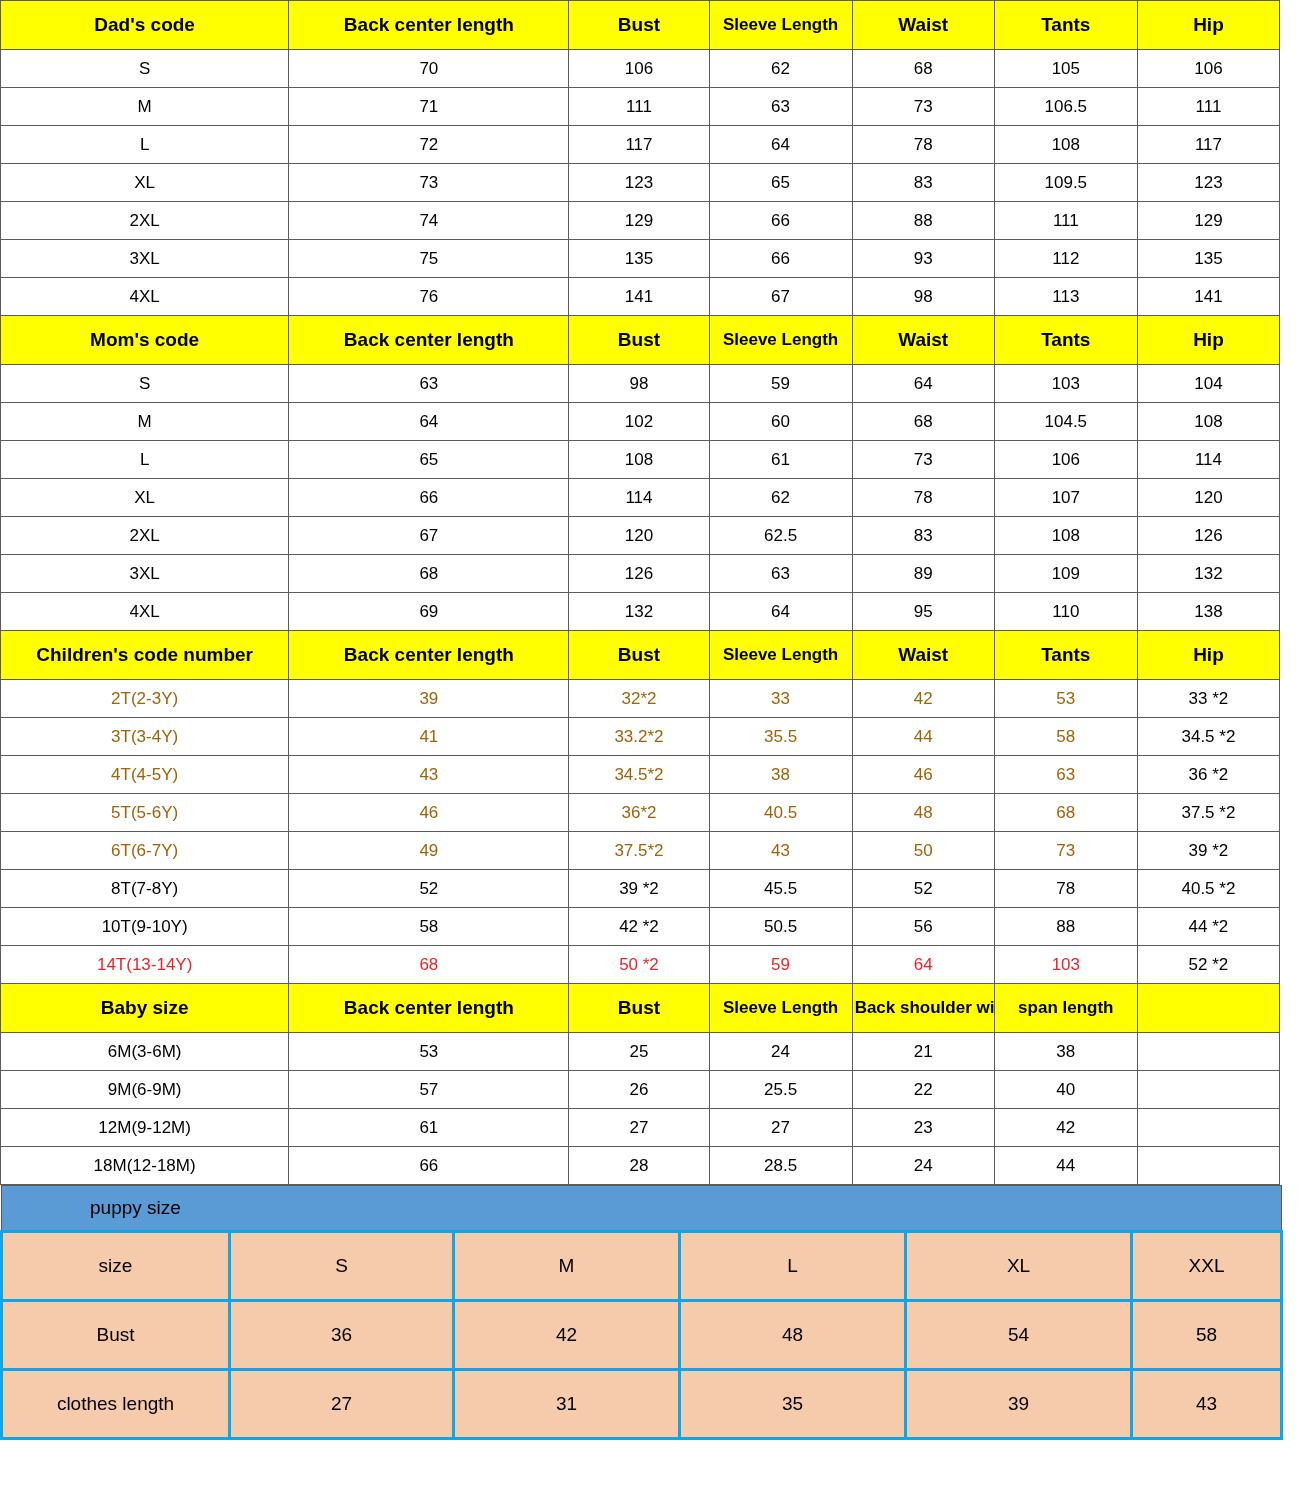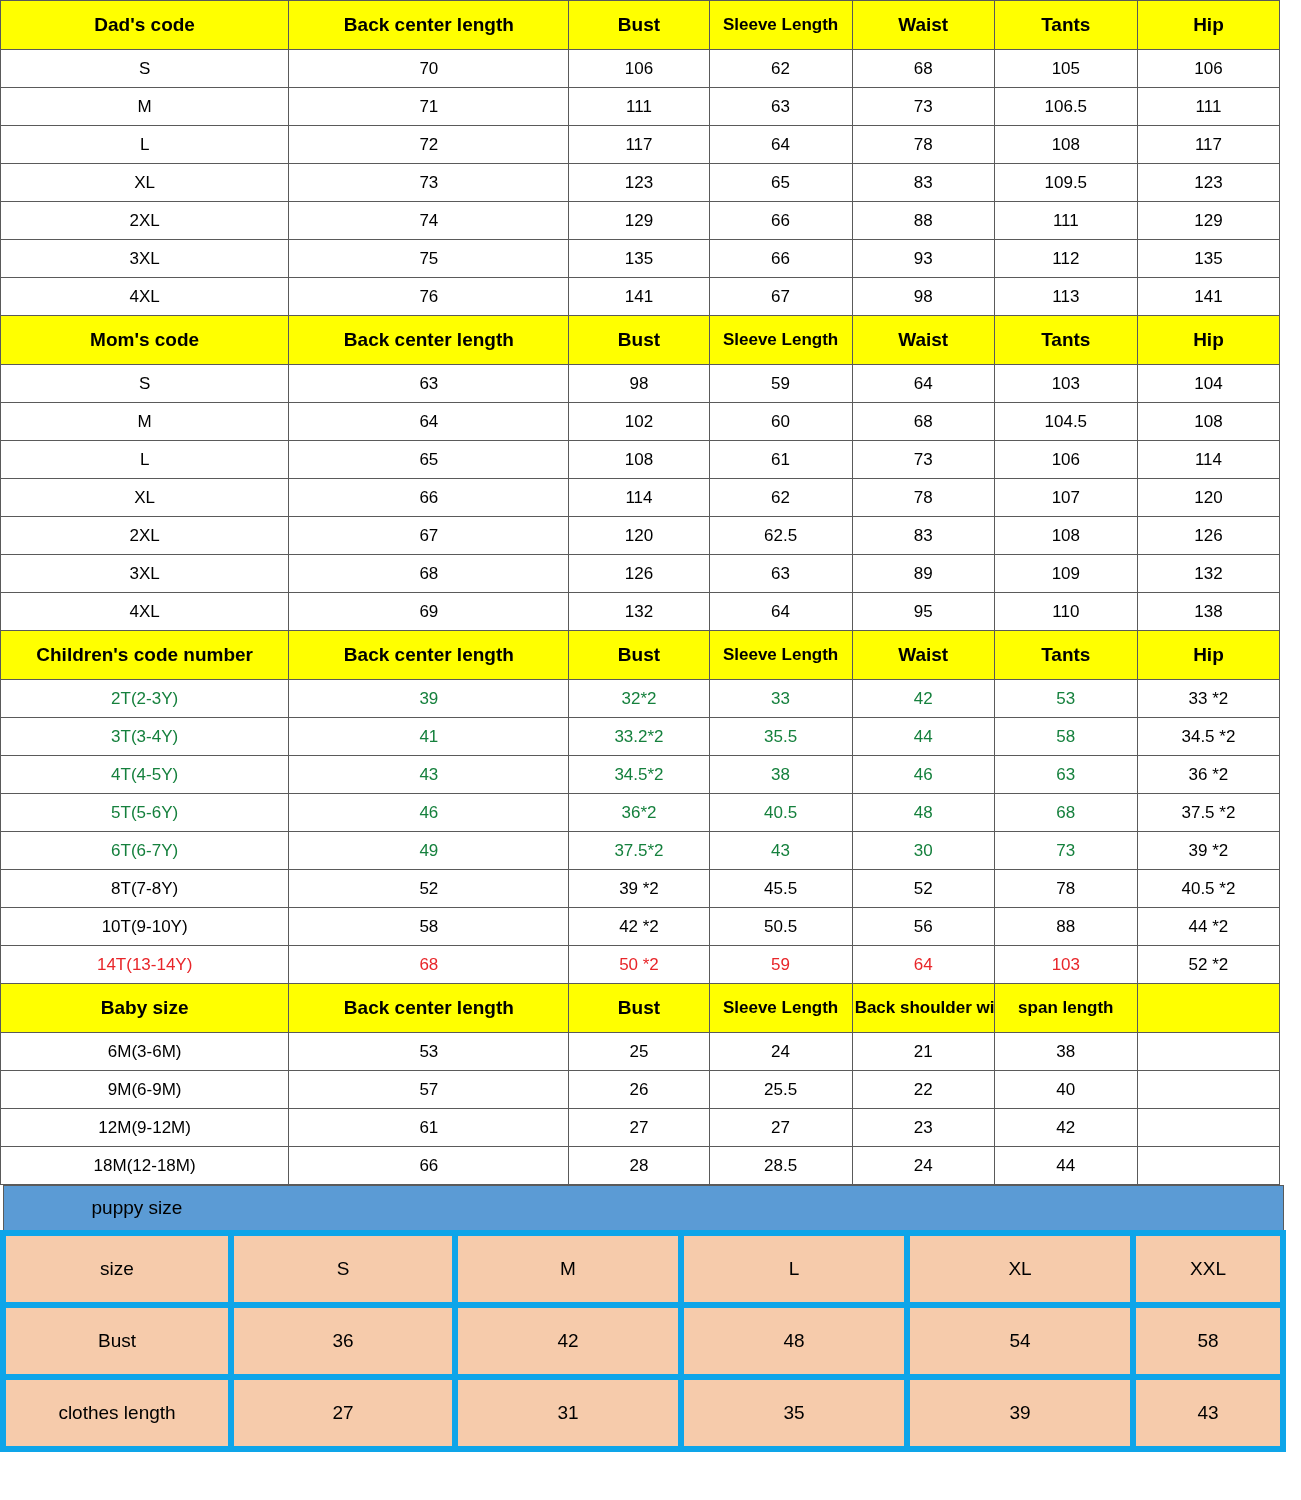--- a/index.html
+++ b/index.html
@@ -52,36 +52,36 @@
     border: none;
     background: transparent;
   }
   .col1 { width: 284px; }
   .col2 { width: 276px; }
   .col3 { width: 138px; }
   .col4 { width: 141px; }
   .col5 { width: 140px; }
   .col6 { width: 141px; }
   .col7 { width: 140px; }
-  .blue { color: #15803d; }
+  .blue { color: #a16207; }
   .red  { color: #e8262a; }
   td.leftish {
     text-align: left;
     padding-left: 2px;
     font-size: 17px;
   }
   
   .puppy-wrap { width: 1301px; border-radius: 26px; }
   table.puppy {
     border-collapse: collapse;
     table-layout: fixed;
     width: 1280px;
   }
   table.puppy td {
-    border: 6px solid #0ea5e9;
+    border: 3px solid #0ea5e9;
     text-align: center;
     vertical-align: middle;
     font-size: 19px;
     height: 64px;
     background: #f6cbab;
   }
   table.puppy tr.banner td {
     background: #5b9bd5;
     text-align: left;
     padding-left: 88px;
@@ -301,21 +301,21 @@
       <td class="blue">40.5</td>
       <td class="blue">48</td>
       <td class="blue">68</td>
       <td>37.5 *2</td>
     </tr>
     <tr>
       <td class="blue">6T(6-7Y)</td>
       <td class="blue">49</td>
       <td class="blue">37.5*2</td>
       <td class="blue">43</td>
-      <td class="blue">30</td>
+      <td class="blue">50</td>
       <td class="blue">73</td>
       <td>39 *2</td>
     </tr>
     <tr>
       <td>8T(7-8Y)</td>
       <td>52</td>
       <td>39 *2</td>
       <td>45.5</td>
       <td>52</td>
       <td>78</td>

